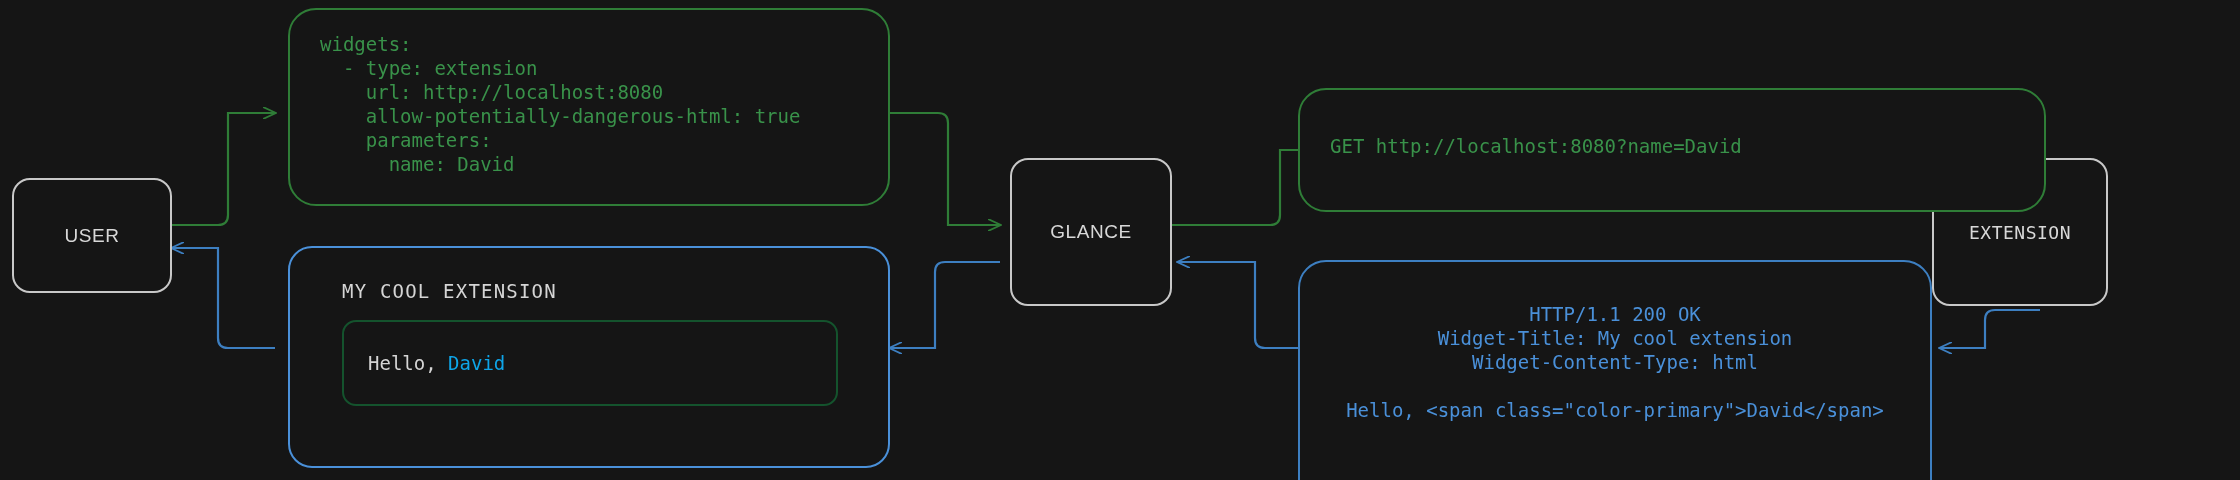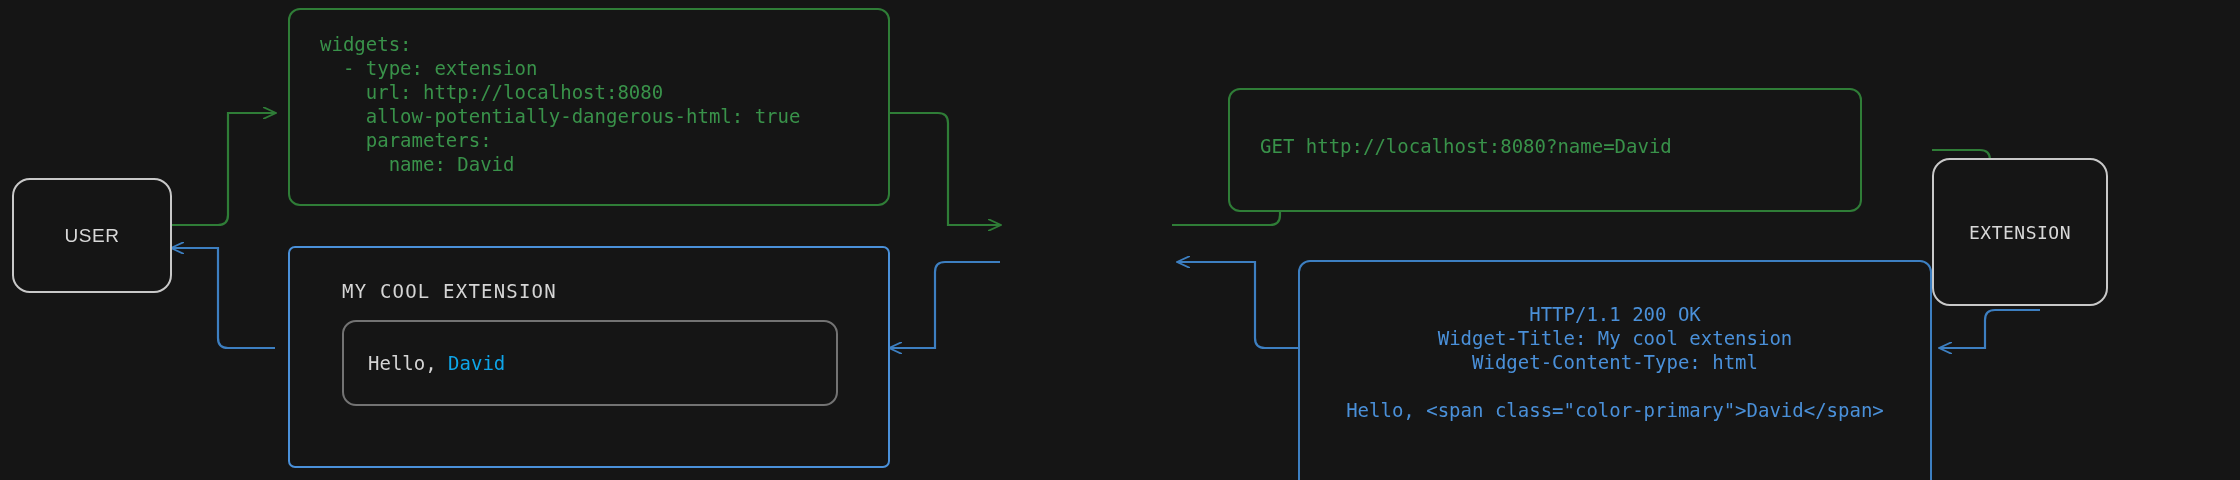--- a/index.html
+++ b/index.html
@@ -42,53 +42,53 @@
     letter-spacing: 0.6px;
   }
   .node.mono {
     font-family: "DejaVu Sans Mono", monospace;
     font-size: 18px;
     letter-spacing: 0.5px;
   }
   .msgbox {
     position: absolute;
     box-sizing: border-box;
-    border-radius: 12px;
+    border-radius: 28px;
     background: #151515;
     border: 2px solid #2f7d37;
     padding: 22px 30px;
   }
   .msgbox.blue { border-color: #3d7fc1; }
   .code {
     margin: 0;
     font-family: "DejaVu Sans Mono", monospace;
     font-size: 19px;
     line-height: 24px;
     white-space: pre;
     color: #39924a;
   }
   .code.blue { color: #4a90d9; }
   .widgetcard {
     position: absolute;
     box-sizing: border-box;
     border: 2px solid #4a90d9;
-    border-radius: 7px;
+    border-radius: 24px;
     background: #151515;
     padding: 26px 30px;
   }
   .widget-title {
     font-family: "DejaVu Sans Mono", monospace;
     font-size: 19px;
     letter-spacing: 1.2px;
     color: #d5d5d5;
     margin: 6px 0 18px 22px;
   }
   .widget-body {
     box-sizing: border-box;
-    border: 2px solid #737373;
+    border: 2px solid #14532d;
     border-radius: 14px;
     padding: 13px 24px;
     margin: 0 20px 0 22px;
     height: 86px;
     display: flex;
     align-items: center;
   }
   .widget-text {
     font-family: "DejaVu Sans Mono", monospace;
     font-size: 19px;
@@ -124,35 +124,38 @@
       <path d="M1320,348 L1265,348 Q1255,348 1255,338 L1255,262 L1178,262" marker-end="url(#ah-blue)"></path>
       <path d="M1000,262 L945,262 Q935,262 935,272 L935,348 L890,348" marker-end="url(#ah-blue)"></path>
       <path d="M275,348 L228,348 Q218,348 218,338 L218,248 L172,248" marker-end="url(#ah-blue)"></path>
     </g>
   </svg>
 
   <div class="node" style="left:12px; top:178px; width:160px; height:115px;">
     <span>USER</span>
   </div>
 
+  <div class="node" style="left:1010px; top:158px; width:162px; height:148px;">
+    <span>GLANCE</span>
+  </div>
 
   <div class="node mono" style="left:1932px; top:158px; width:176px; height:148px;">
     <span>EXTENSION</span>
   </div>
 
   <div class="msgbox" style="left:288px; top:8px; width:602px; height:198px;">
     <pre class="code">widgets:
   - type: extension
     url: http://localhost:8080
     allow-potentially-dangerous-html: true
     parameters:
       name: David</pre>
   </div>
 
-  <div class="msgbox" style="left:1228px; top:88px; width:634px; height:124px;">
+  <div class="msgbox" style="left:1298px; top:88px; width:748px; height:124px;">
     <pre class="code" style="margin-top:22px;">GET http://localhost:8080?name=David</pre>
   </div>
 
   <div class="msgbox blue" style="left:1298px; top:260px; width:634px; height:264px;text-align:center;">
     <pre class="code blue" style="margin-top:18px;">HTTP/1.1 200 OK
 Widget-Title: My cool extension
 Widget-Content-Type: html
 
 Hello, &lt;span class="color-primary"&gt;David&lt;/span&gt;</pre>
   </div>

